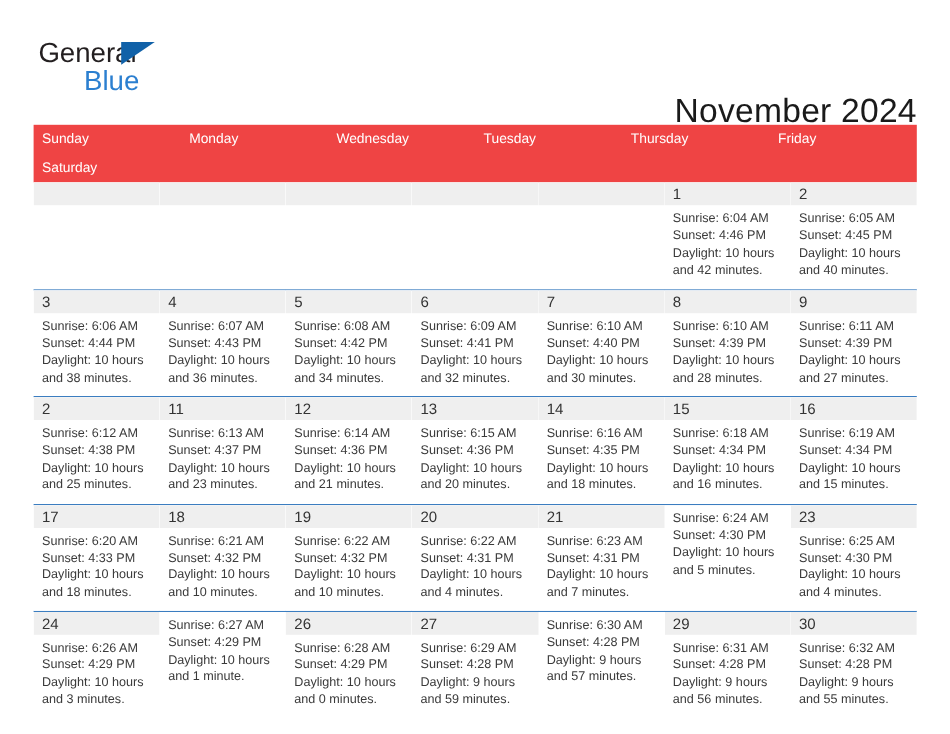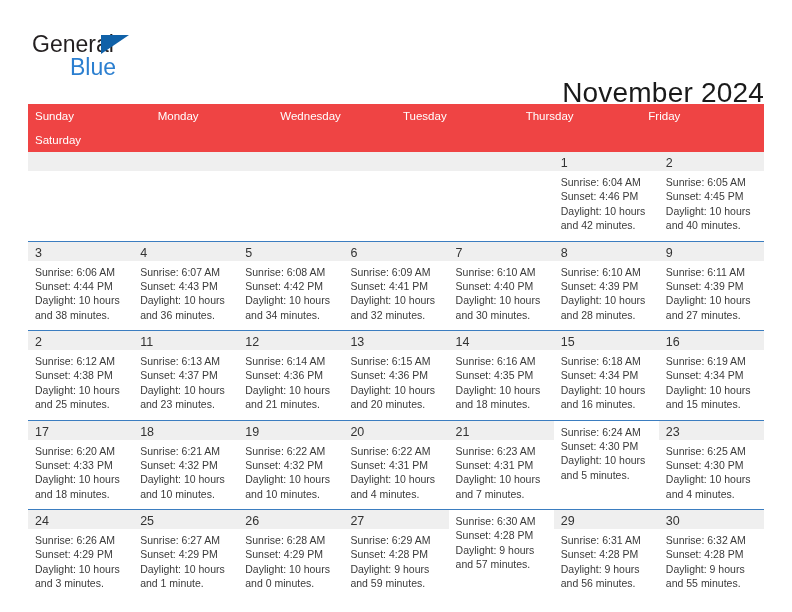--- a/index.html
+++ b/index.html
@@ -396,21 +396,20 @@
           <div class="day">
             <div class="day-num-band"><span class="day-num">24</span></div>
             <div class="day-body">
               <div class="day-line">Sunrise: 6:26 AM</div>
               <div class="day-line">Sunset: 4:29 PM</div>
               <div class="day-line">Daylight: 10 hours</div>
               <div class="day-line">and 3 minutes.</div>
             </div>
           </div>
           <div class="day">
-            <div class="day-num-band"><span class="day-num">25</span></div>
             <div class="day-body">
               <div class="day-line">Sunrise: 6:27 AM</div>
               <div class="day-line">Sunset: 4:29 PM</div>
               <div class="day-line">Daylight: 10 hours</div>
               <div class="day-line">and 1 minute.</div>
             </div>
           </div>
           <div class="day">
             <div class="day-num-band"><span class="day-num">26</span></div>
             <div class="day-body">

